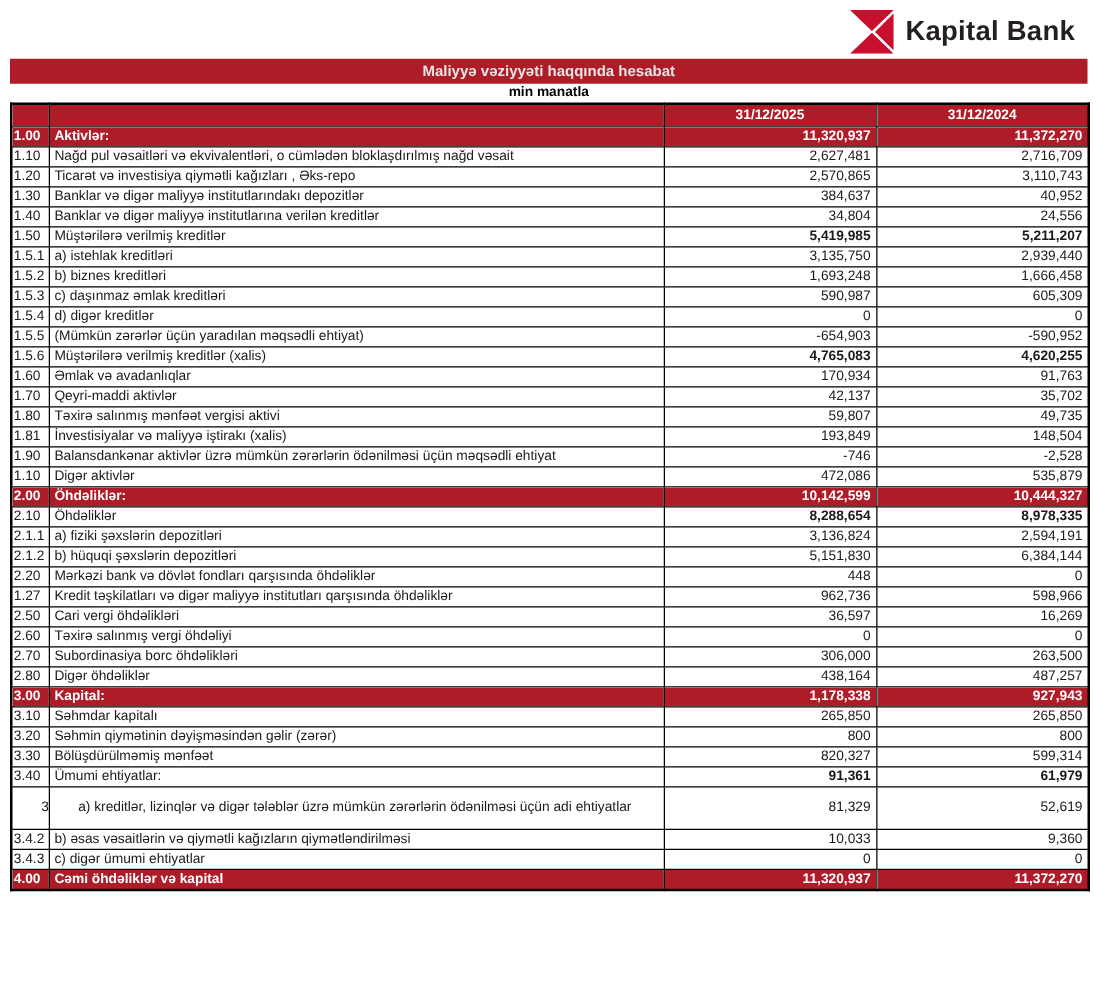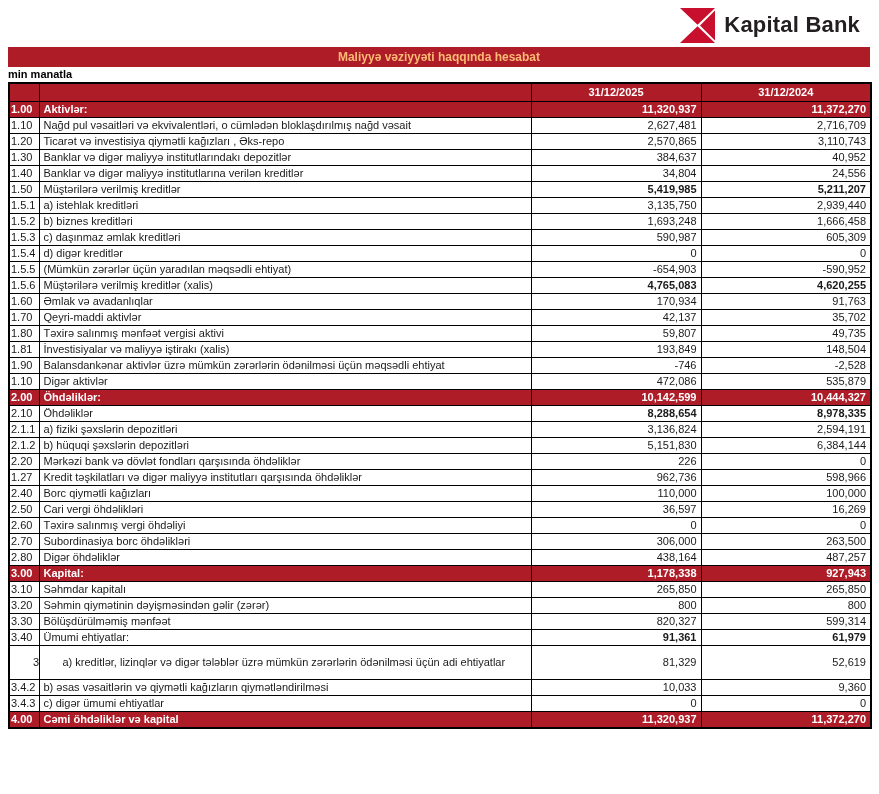--- a/index.html
+++ b/index.html
@@ -13,25 +13,25 @@
   
   .brand{display:flex;justify-content:flex-end;align-items:center;
          padding:7px 19px 4px 0;height:36px;}
   .logo{display:flex;align-items:center;gap:9px;}
   .logo svg{width:35px;height:35px;display:block;}
   .brand-text{font-size:22px;font-weight:700;color:#231f20;letter-spacing:.2px;}
 
   
   .title-bar{
     margin:0 9px 0 8px;height:20px;background:var(--accent);
-    color:#fdba74;font-size:12px;font-weight:700;
+    color:#e5e5e5;font-size:12px;font-weight:700;
     display:flex;align-items:center;justify-content:center;
   }
   .unit-note{
-    margin:0 9px 1px 8px;text-align:left;font-size:11px;font-weight:700;
+    margin:0 9px 1px 8px;text-align:center;font-size:11px;font-weight:700;
     color:#000;height:14px;line-height:14px;
   }
 
   
   table{
     border-collapse:collapse;table-layout:fixed;
     width:862px;margin-left:8px;border:2.5px solid #000;
   }
   col.c-no{width:30px;}
   col.c-label{width:492px;}
@@ -218,34 +218,28 @@
         </tr>
         <tr>
           <td class="c-no">2.1.2</td>
           <td class="c-label">b) hüquqi şəxslərin depozitləri</td>
           <td class="c-val">5,151,830</td>
           <td class="c-val">6,384,144</td>
         </tr>
         <tr>
           <td class="c-no">2.20</td>
           <td class="c-label">Mərkəzi bank və dövlət fondları qarşısında öhdəliklər</td>
-          <td class="c-val">226</td>
+          <td class="c-val">448</td>
           <td class="c-val">0</td>
         </tr>
         <tr>
           <td class="c-no">1.27</td>
           <td class="c-label">Kredit təşkilatları və digər maliyyə institutları qarşısında öhdəliklər</td>
           <td class="c-val">962,736</td>
           <td class="c-val">598,966</td>
-        </tr>
-        <tr>
-          <td class="c-no">2.40</td>
-          <td class="c-label">Borc qiymətli kağızları</td>
-          <td class="c-val">110,000</td>
-          <td class="c-val">100,000</td>
         </tr>
         <tr>
           <td class="c-no">2.50</td>
           <td class="c-label">Cari vergi öhdəlikləri</td>
           <td class="c-val">36,597</td>
           <td class="c-val">16,269</td>
         </tr>
         <tr>
           <td class="c-no">2.60</td>
           <td class="c-label">Təxirə salınmış vergi öhdəliyi</td>

